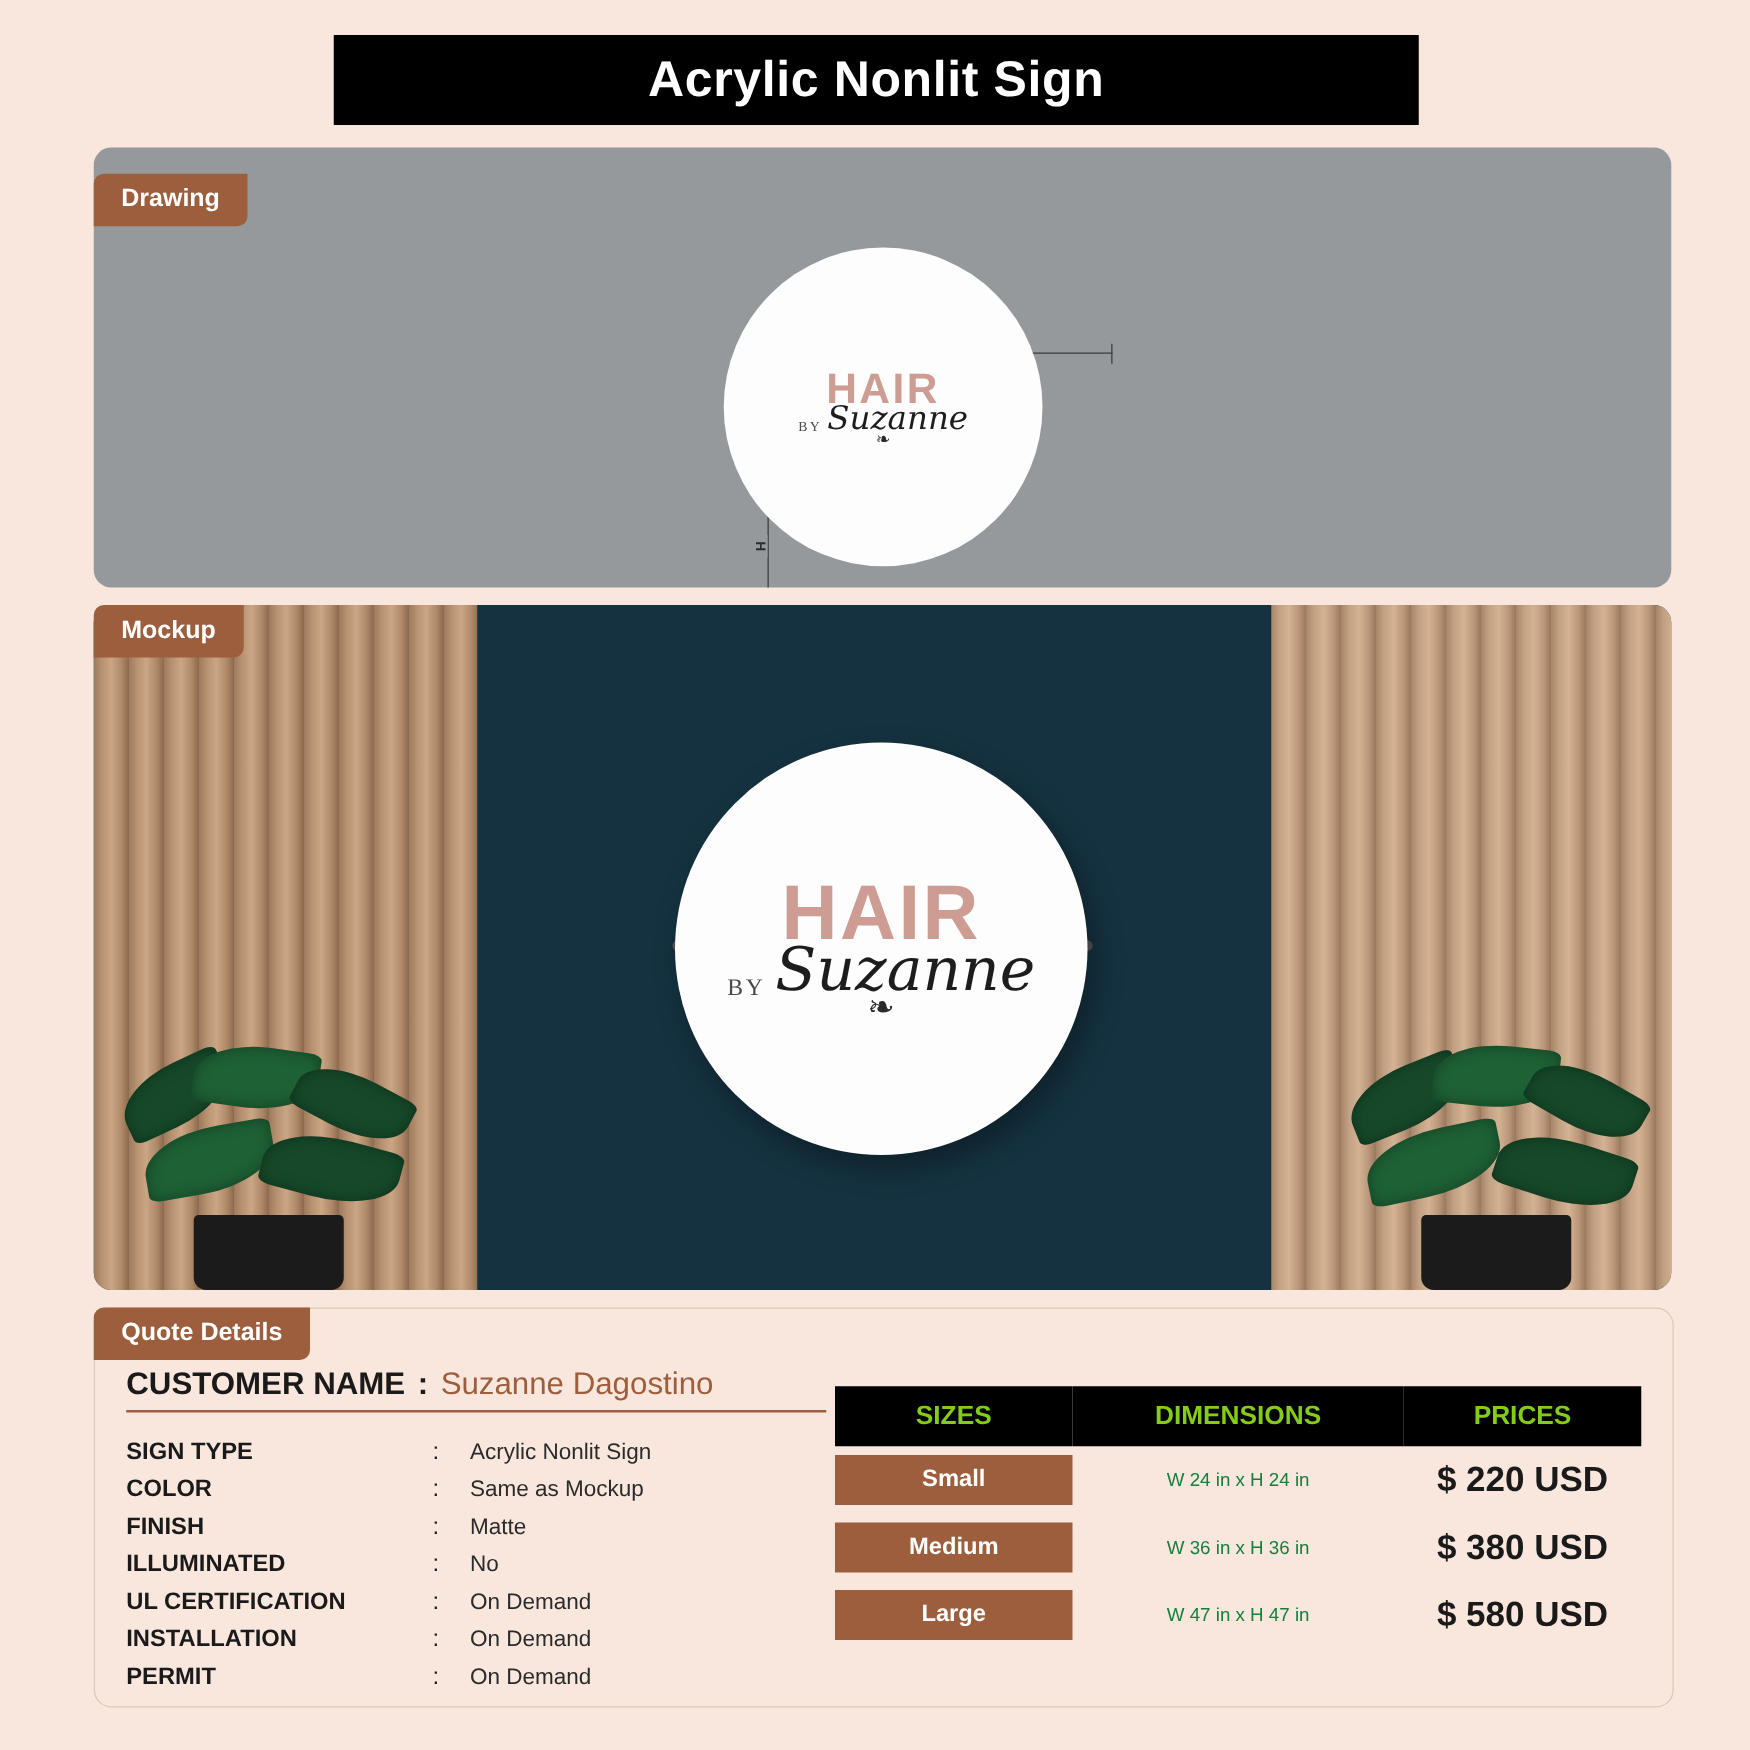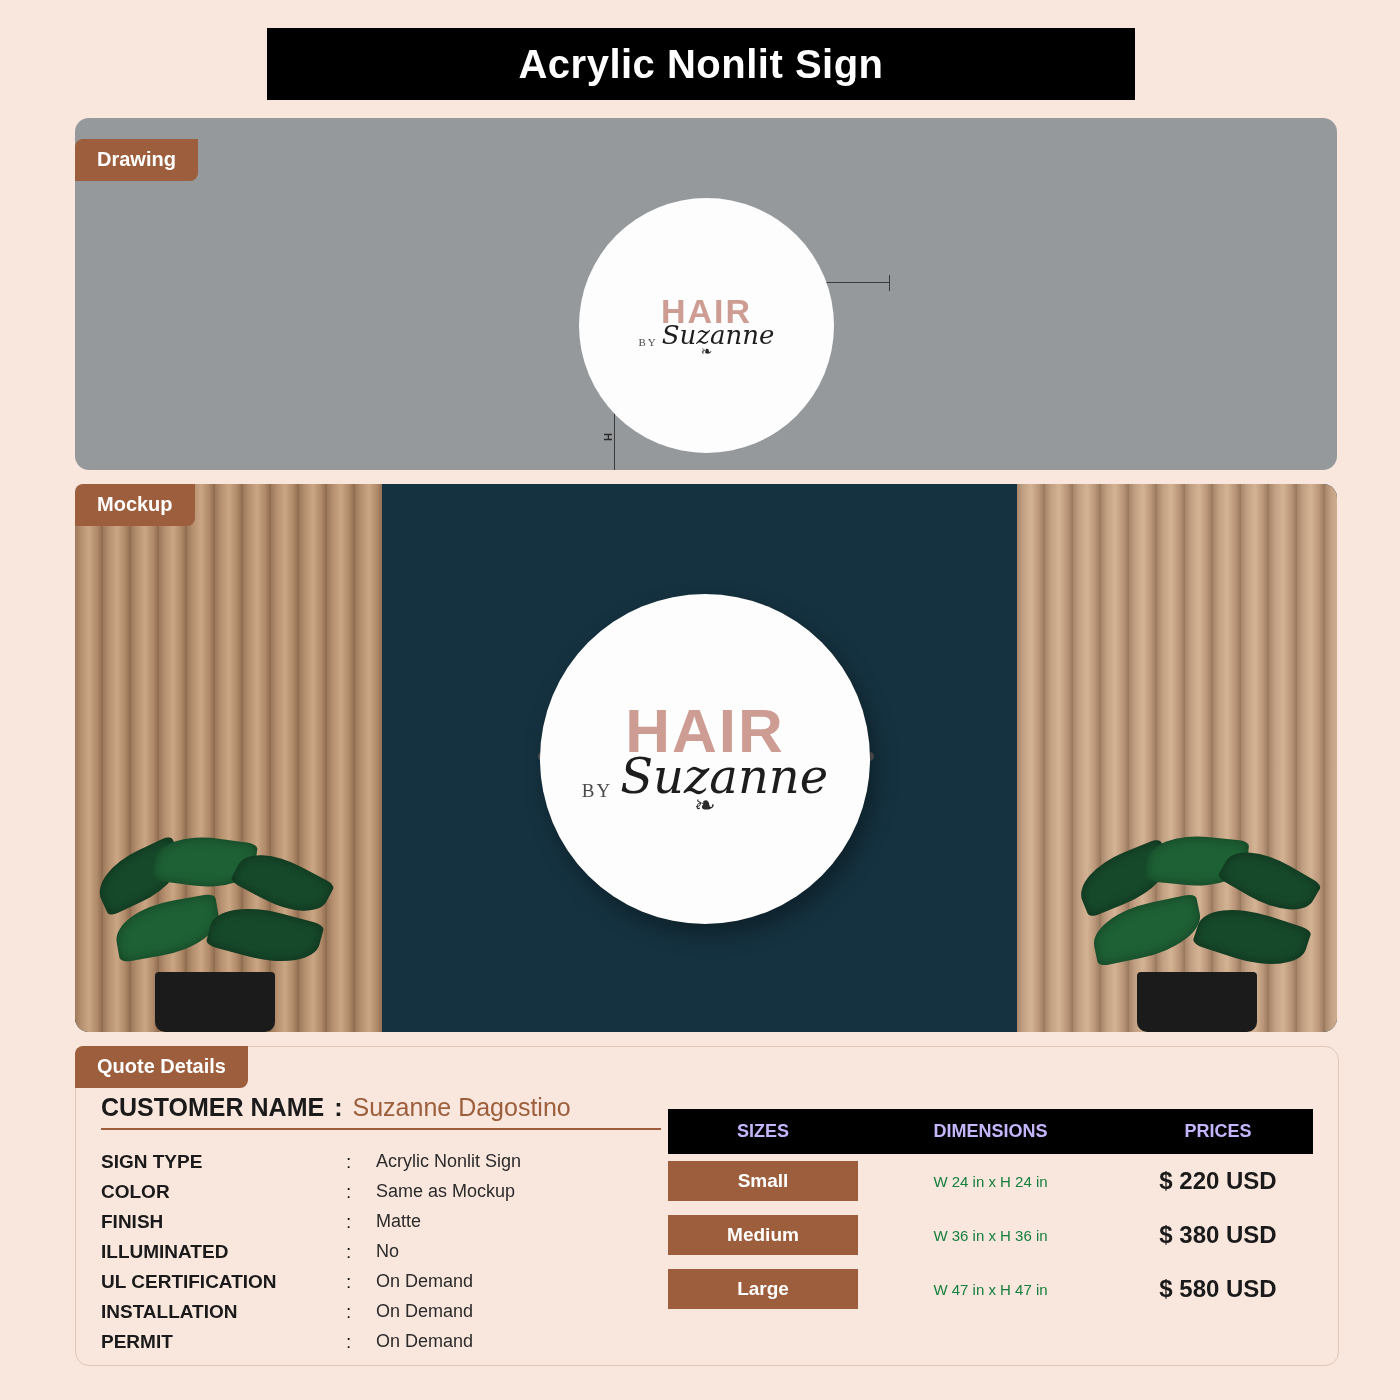--- a/index.html
+++ b/index.html
@@ -229,42 +229,42 @@
   .spec-key { font-size: 19px; font-weight: bold; color: #1a1a1a; width: 245px; }
   .spec-colon { font-size: 19px; color: #1a1a1a; width: 30px; }
   .spec-val { font-size: 18px; color: #2b2b2b; }
 
   .price-table {
     position: absolute; left: 592px; top: 62px;
     width: 645px;
     border-collapse: collapse;
   }
   .price-head th {
-    background: #000; color: #c4b5fd;
-    font-size: 18px; font-weight: bold;
+    background: #000; color: #84cc16;
+    font-size: 21px; font-weight: bold;
     padding: 12px 0;
     text-align: center;
   }
   .price-head th:first-child { width: 190px; }
   .price-head th:nth-child(2) { width: 265px; }
   .price-table td { padding: 7px 0; }
   .size-cell {
     text-align: center;
   }
   .size-pill {
     display: block;
     background: #9c5e3c;
     color: #fff;
     font-size: 19px;
     font-weight: bold;
     padding: 9px 0;
     width: 190px;
   }
   .dim-cell { text-align: center; font-size: 15px; color: #15803d; }
-  .price-cell { text-align: center; font-size: 24px; font-weight: bold; color: #1a1a1a; }
+  .price-cell { text-align: center; font-size: 28px; font-weight: bold; color: #1a1a1a; }
 </style>
 </head>
 <body>
 
 <div class="title-bar">
   <span class="title-text">Acrylic Nonlit Sign</span>
 </div>
 
 <div class="tag" style="left:75px; top:118px;margin-top:21px;">Drawing</div>
 <div class="drawing-panel">

